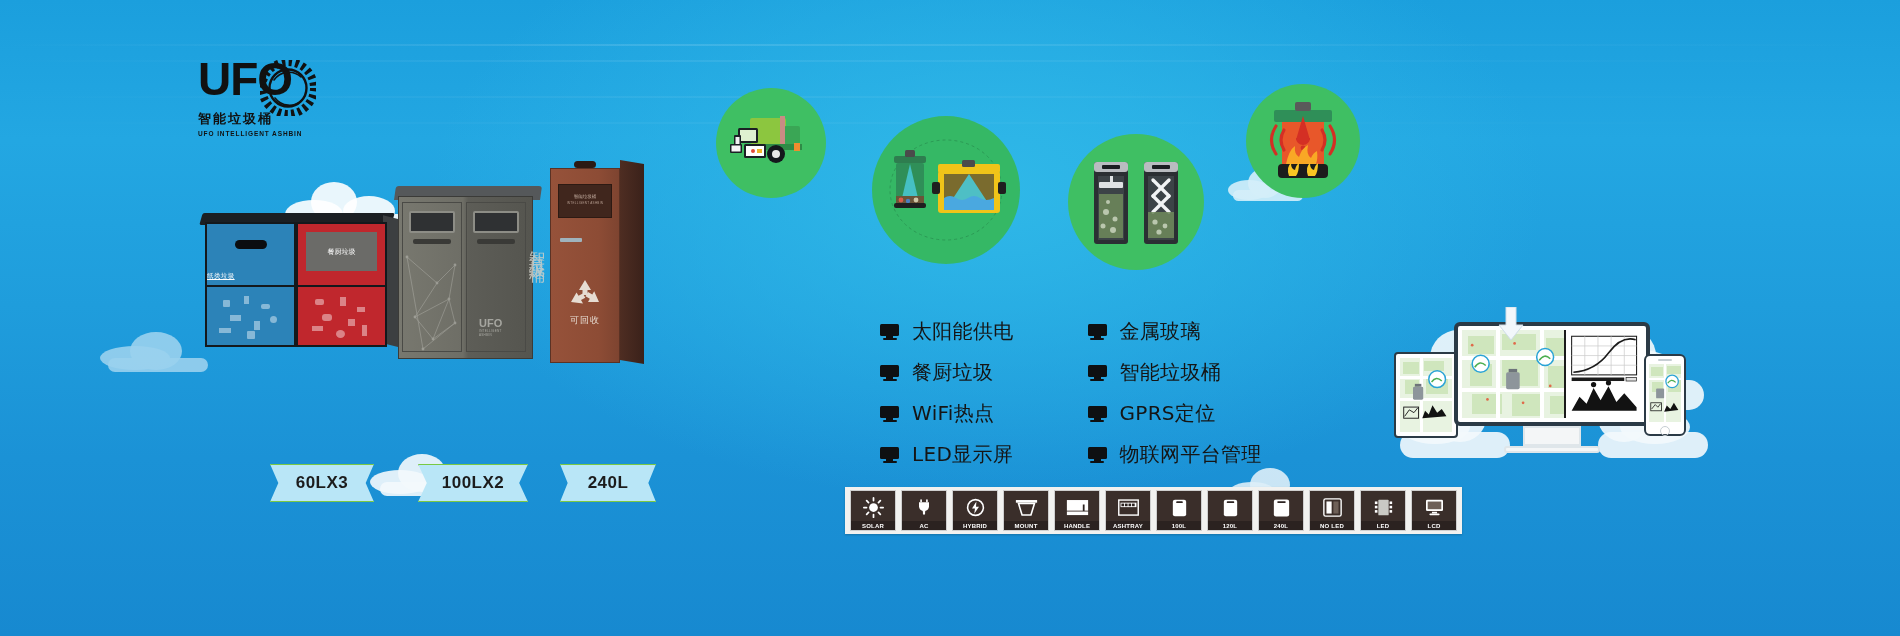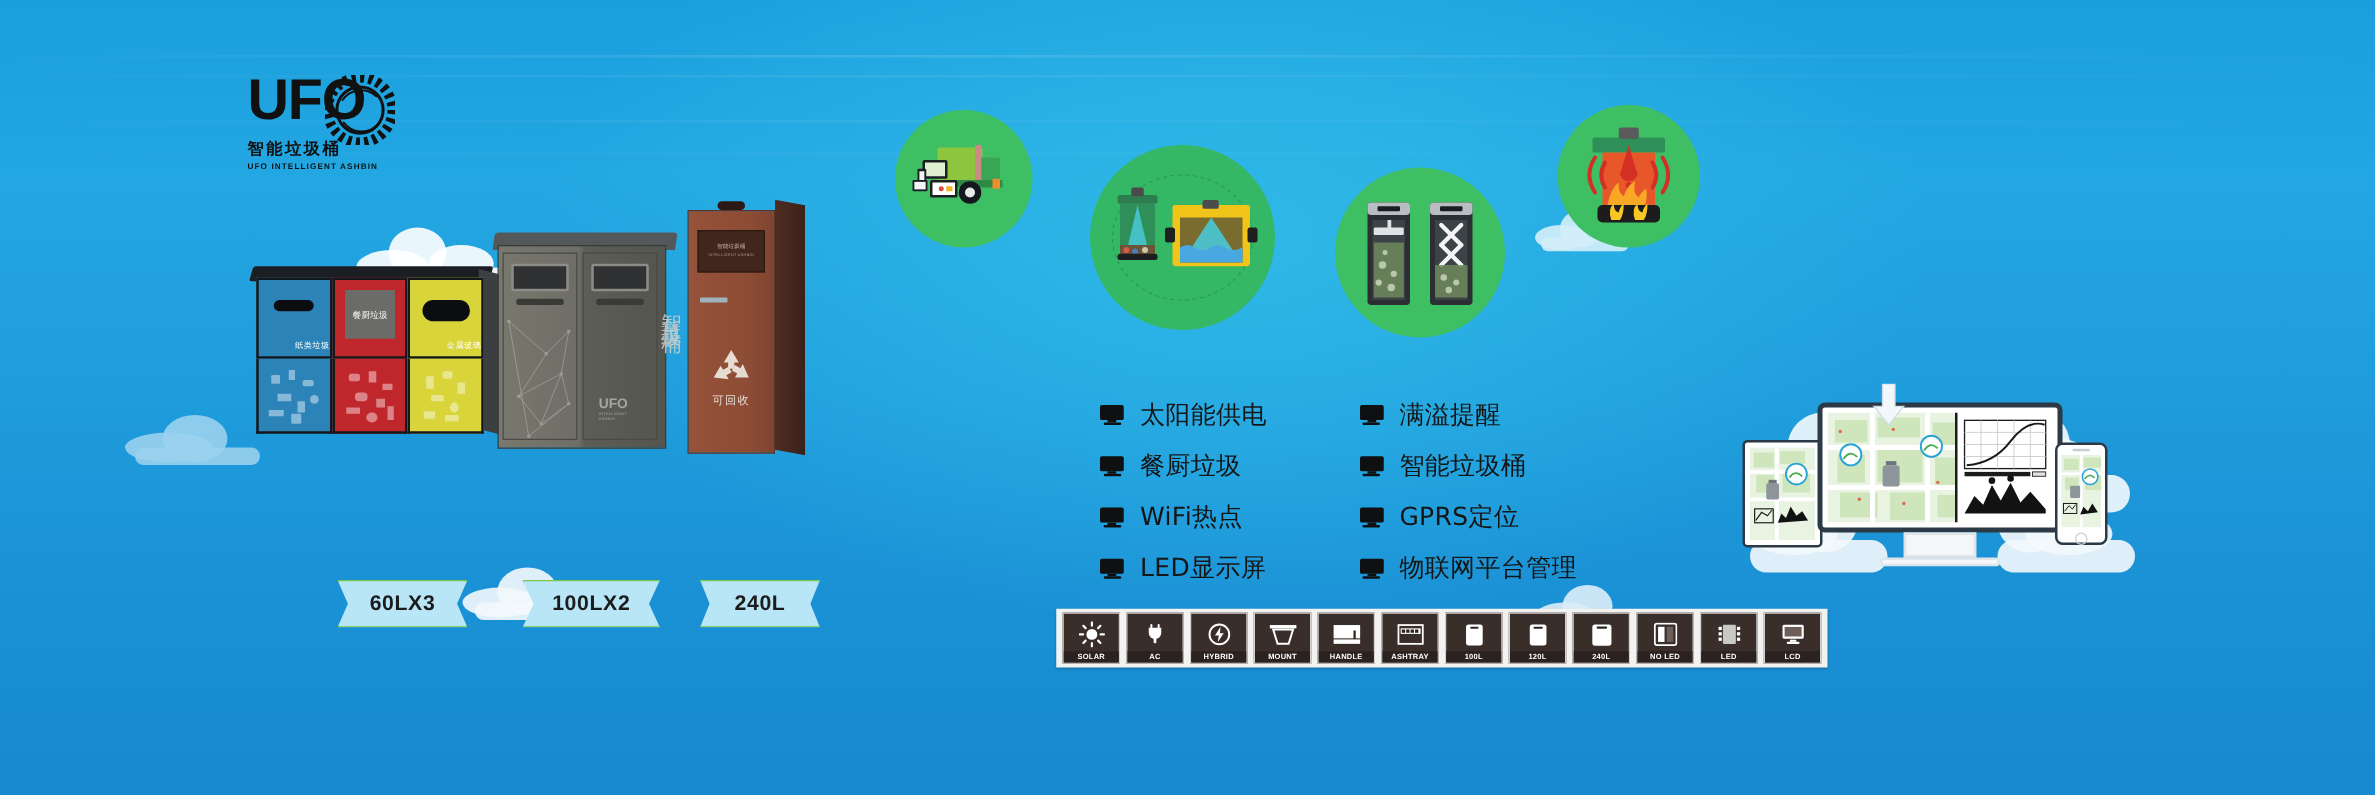--- a/index.html
+++ b/index.html
@@ -27,22 +27,22 @@
     font-family:"Liberation Sans", sans-serif; line-height:46px; }
   #logo .bearing { position:absolute; left:62px; top:4px; width:56px; height:56px; }
   #logo .cn { margin-top:2px; font-size:13px; font-weight:bold; color:#111; letter-spacing:2px;
     font-family:"DejaVu Sans", sans-serif; }
   #logo .en { font-size:6.5px; font-weight:bold; color:#111; letter-spacing:.9px; margin-top:2px; }
   
   .bin { position:absolute; }
   .bin-3 { left:205px; top:222px; width:182px; height:125px; }
   .panel-top { height:52%; position:relative; border:2px solid #14181c; }
   .panel-bot { height:48%; position:relative; border:2px solid #14181c; border-top:none; overflow:hidden; }
-  .panel-label { position:absolute; bottom:4px; left:0; right:0; text-align:right;
-    font-size:6.5px; color:#fff; font-family:"DejaVu Sans", sans-serif; letter-spacing:.4px; }
+  .panel-label { position:absolute; bottom:4px; left:0; right:0; text-align:left;
+    font-size:6.5px; color:#fff; font-family:"DejaVu Sans", sans-serif; letter-spacing:.4px;text-decoration:underline; }
   .slot { position:absolute; left:50%; top:26%; transform:translateX(-50%);
     background:#0b0d10; }
   .litter { position:absolute; inset:0; opacity:.5; }
   .litter span { position:absolute; background:#fff; opacity:.85; }
   
   .bin-g { left:398px; top:196px; width:135px; height:163px; }
   
   .bin-b { left:550px; top:168px; width:92px; height:250px; }
   
   .ribbon { position:absolute; height:38px; background:#b9e6f7; border:1.5px solid #7ac943;
@@ -178,37 +178,20 @@
             <span style="left:68%;top:34%;width:8px;height:5px;"></span>
             <span style="left:28%;top:46%;width:10px;height:7px;border-radius:3px;"></span>
             <span style="left:58%;top:56%;width:7px;height:7px;"></span>
             <span style="left:16%;top:68%;width:11px;height:5px;"></span>
             <span style="left:44%;top:74%;width:9px;height:8px;border-radius:50%;"></span>
             <span style="left:74%;top:66%;width:5px;height:11px;"></span>
           </div>
         </div>
       </div>
 
-      <div style="flex:1;display:flex;flex-direction:column;">
-        <div class="panel-top" style="background:#d8d43a;">
-          <div class="slot" style="width:38px;height:17px;border-radius:9px;"></div>
-          <div class="panel-label" style="color:#fff;">金属玻璃</div>
-        </div>
-        <div class="panel-bot" style="background:#d8d43a;">
-          <div class="litter">
-            <span style="left:22%;top:24%;width:6px;height:10px;"></span>
-            <span style="left:46%;top:18%;width:8px;height:6px;border-radius:2px;"></span>
-            <span style="left:66%;top:32%;width:6px;height:9px;"></span>
-            <span style="left:30%;top:50%;width:10px;height:5px;"></span>
-            <span style="left:56%;top:60%;width:7px;height:8px;border-radius:50%;"></span>
-            <span style="left:18%;top:72%;width:9px;height:6px;"></span>
-            <span style="left:48%;top:78%;width:11px;height:5px;"></span>
-          </div>
-        </div>
-      </div>
     </div>
   </div>
 
   <div class="bin bin-g">
 
     <div style="position:absolute;left:-3px;top:-10px;width:146px;height:14px;background:#55585a;
                 border-radius:3px 3px 0 0;transform:skewX(-8deg);"></div>
     <div style="position:absolute;inset:0;background:linear-gradient(90deg,#78786f 0%,#6e6e66 48%,#5d5d57 52%,#55554f 100%);
                 border:1.5px solid #3b3b38;"></div>
 
@@ -426,21 +409,21 @@
         <span class="ftext">LED显示屏</span>
       </div>
     </div>
     <div class="fcol">
       <div class="frow">
         <span class="monitor-ico">
             <i class="scr"></i>
             <i class="stand"></i>
             <i class="base"></i>
           </span>
-        <span class="ftext">满溢提醒</span>
+        <span class="ftext">金属玻璃</span>
       </div>
       <div class="frow">
         <span class="monitor-ico">
             <i class="scr"></i>
             <i class="stand"></i>
             <i class="base"></i>
           </span>
         <span class="ftext">智能垃圾桶</span>
       </div>
       <div class="frow">

